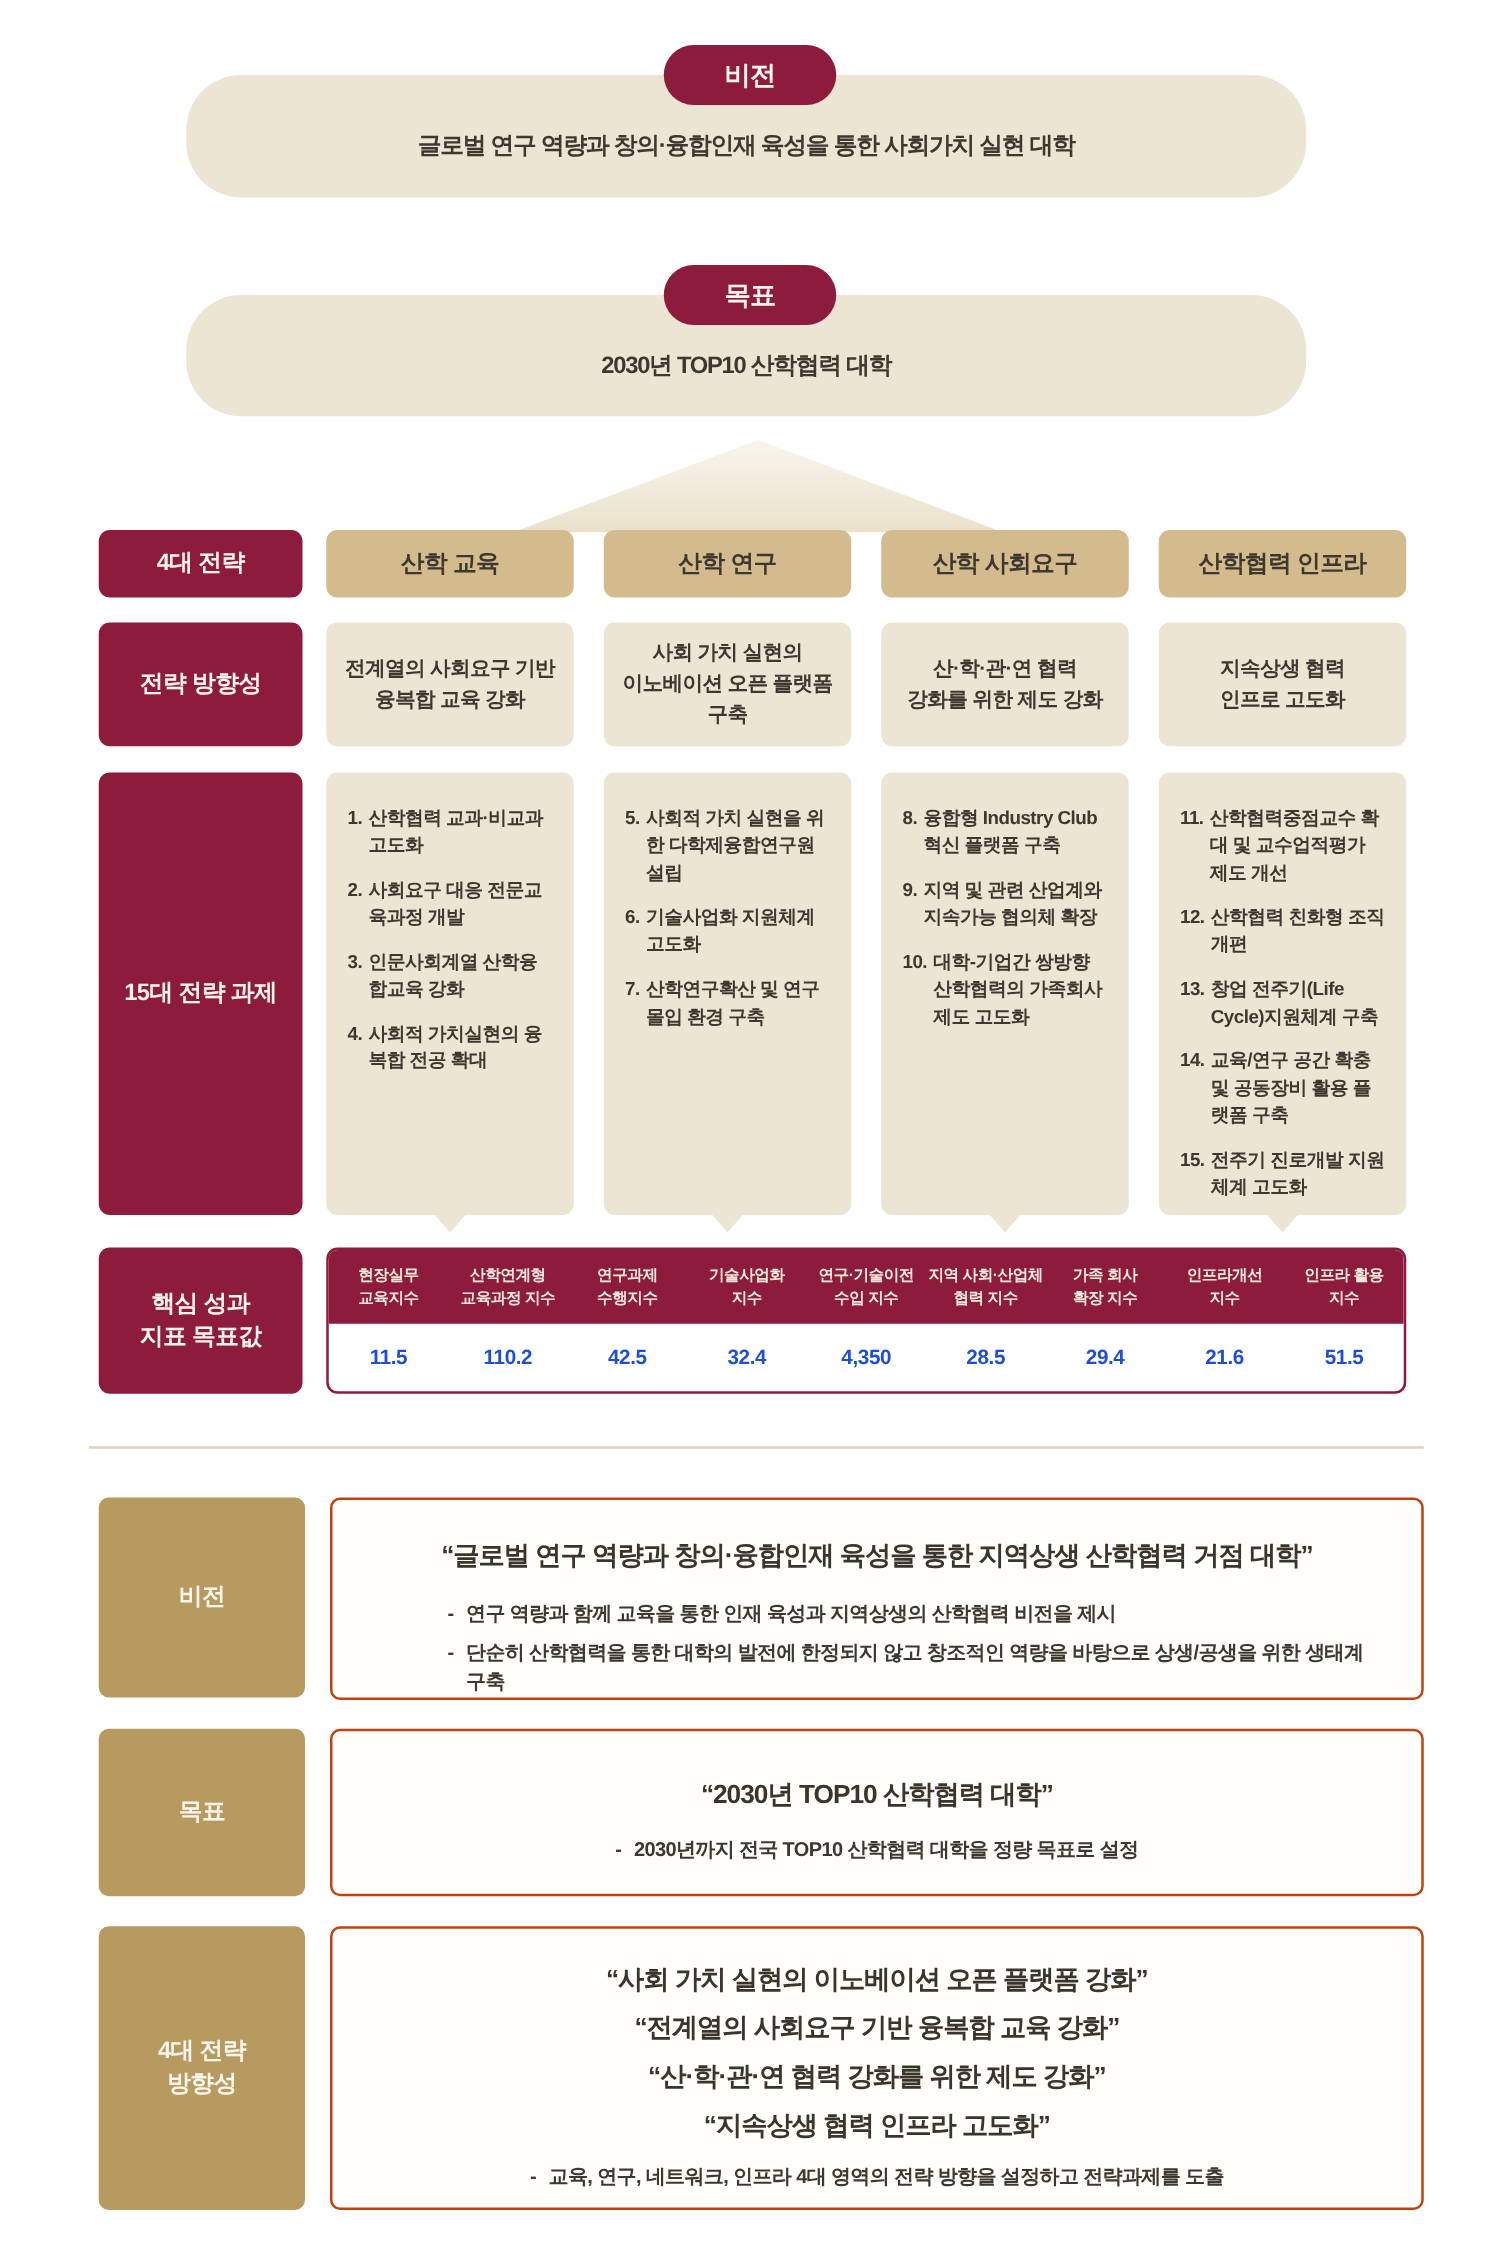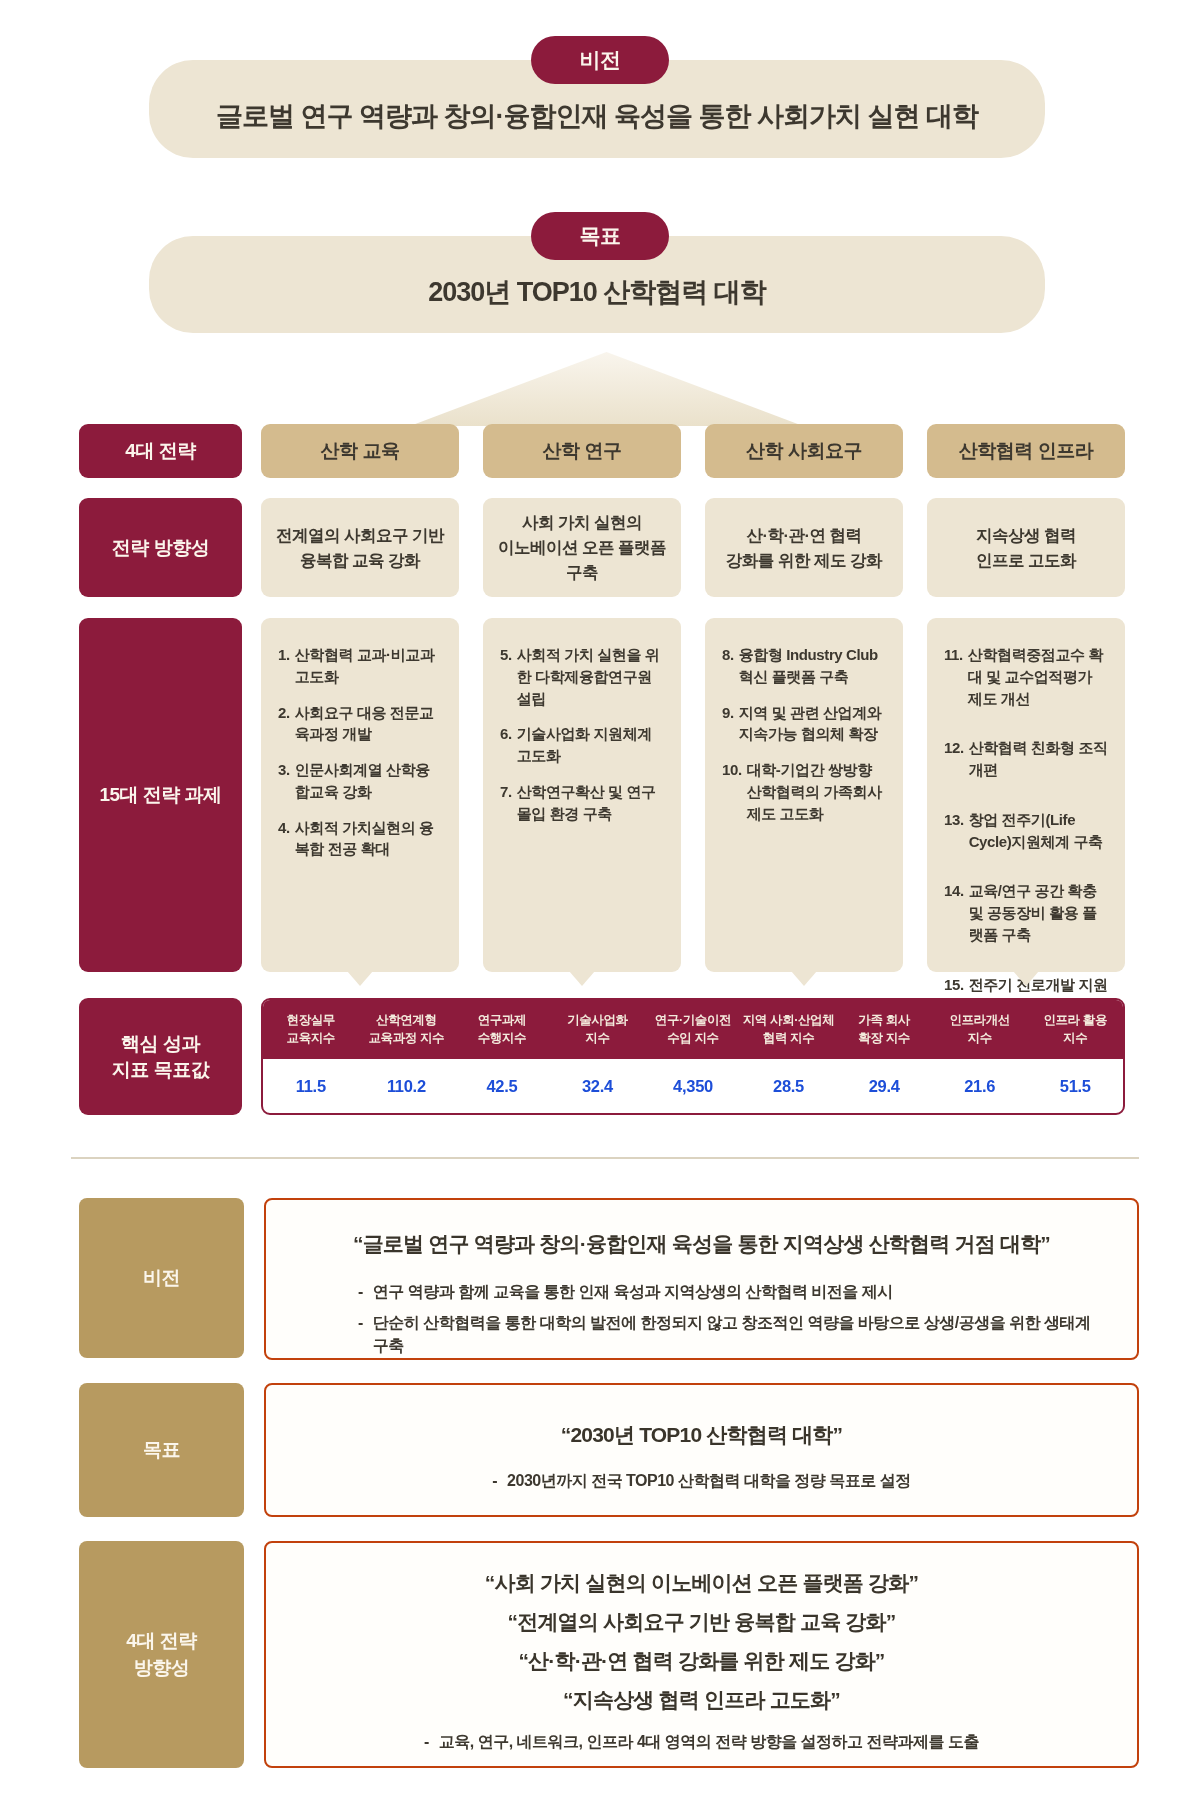--- a/index.html
+++ b/index.html
@@ -8,21 +8,21 @@
   .page { position:relative; width:1200px; height:1800px; background:#ffffff; overflow:hidden; margin:0 auto; }
   .abs { position:absolute; }
   .pre { white-space:pre-line; }
 
   
   .pill { background:#8C1B3C; color:#FBF5EC; border-radius:24px; display:flex; align-items:center; justify-content:center;
           font-size:21px; font-weight:700; letter-spacing:-0.5px; z-index:3; }
 
   
   .hero { background:#EDE5D3; border-radius:44px; display:flex; align-items:center; justify-content:center; z-index:1; }
-  .hero-text { font-size:27px; font-weight:700; letter-spacing:-1px; padding-top:14px; text-align:center; }
+  .hero-text { font-size:19px; font-weight:700; letter-spacing:-1px; padding-top:14px; text-align:center; }
 
   
   .triangle { background:linear-gradient(180deg,#F9F5ED 0%,#EAE1CB 100%);
               clip-path:polygon(50% 0, 0 100%, 100% 100%); z-index:0; }
 
   
   .row-label { background:#8C1B3C; color:#FBF5EC; border-radius:9px; display:flex; align-items:center; justify-content:center;
                text-align:center; font-size:19px; font-weight:700; letter-spacing:-0.5px; line-height:1.35; }
 
   .tan-box { background:#D4BB8E; border-radius:9px; display:flex; align-items:center; justify-content:center;
@@ -137,21 +137,21 @@
       <span class="task-num">9.</span>
       <span class="task-text">지역 및 관련 산업계와 지속가능 협의체 확장</span>
     </div>
     <div class="task">
       <span class="task-num">10.</span>
       <span class="task-text">대학-기업간 쌍방향 산학협력의 가족회사 제도 고도화</span>
     </div>
     <div class="tail"></div>
   </div>
 
-  <div class="abs tasks-box" style="left:927px; top:618px; width:198px; height:354px;gap:28px;">
+  <div class="abs tasks-box" style="left:927px; top:618px; width:198px; height:354px;">
     <div class="task">
       <span class="task-num">11.</span>
       <span class="task-text">산학협력중점교수 확대 및 교수업적평가 제도 개선</span>
     </div>
     <div class="task">
       <span class="task-num">12.</span>
       <span class="task-text">산학협력 친화형 조직 개편</span>
     </div>
     <div class="task">
       <span class="task-num">13.</span>

